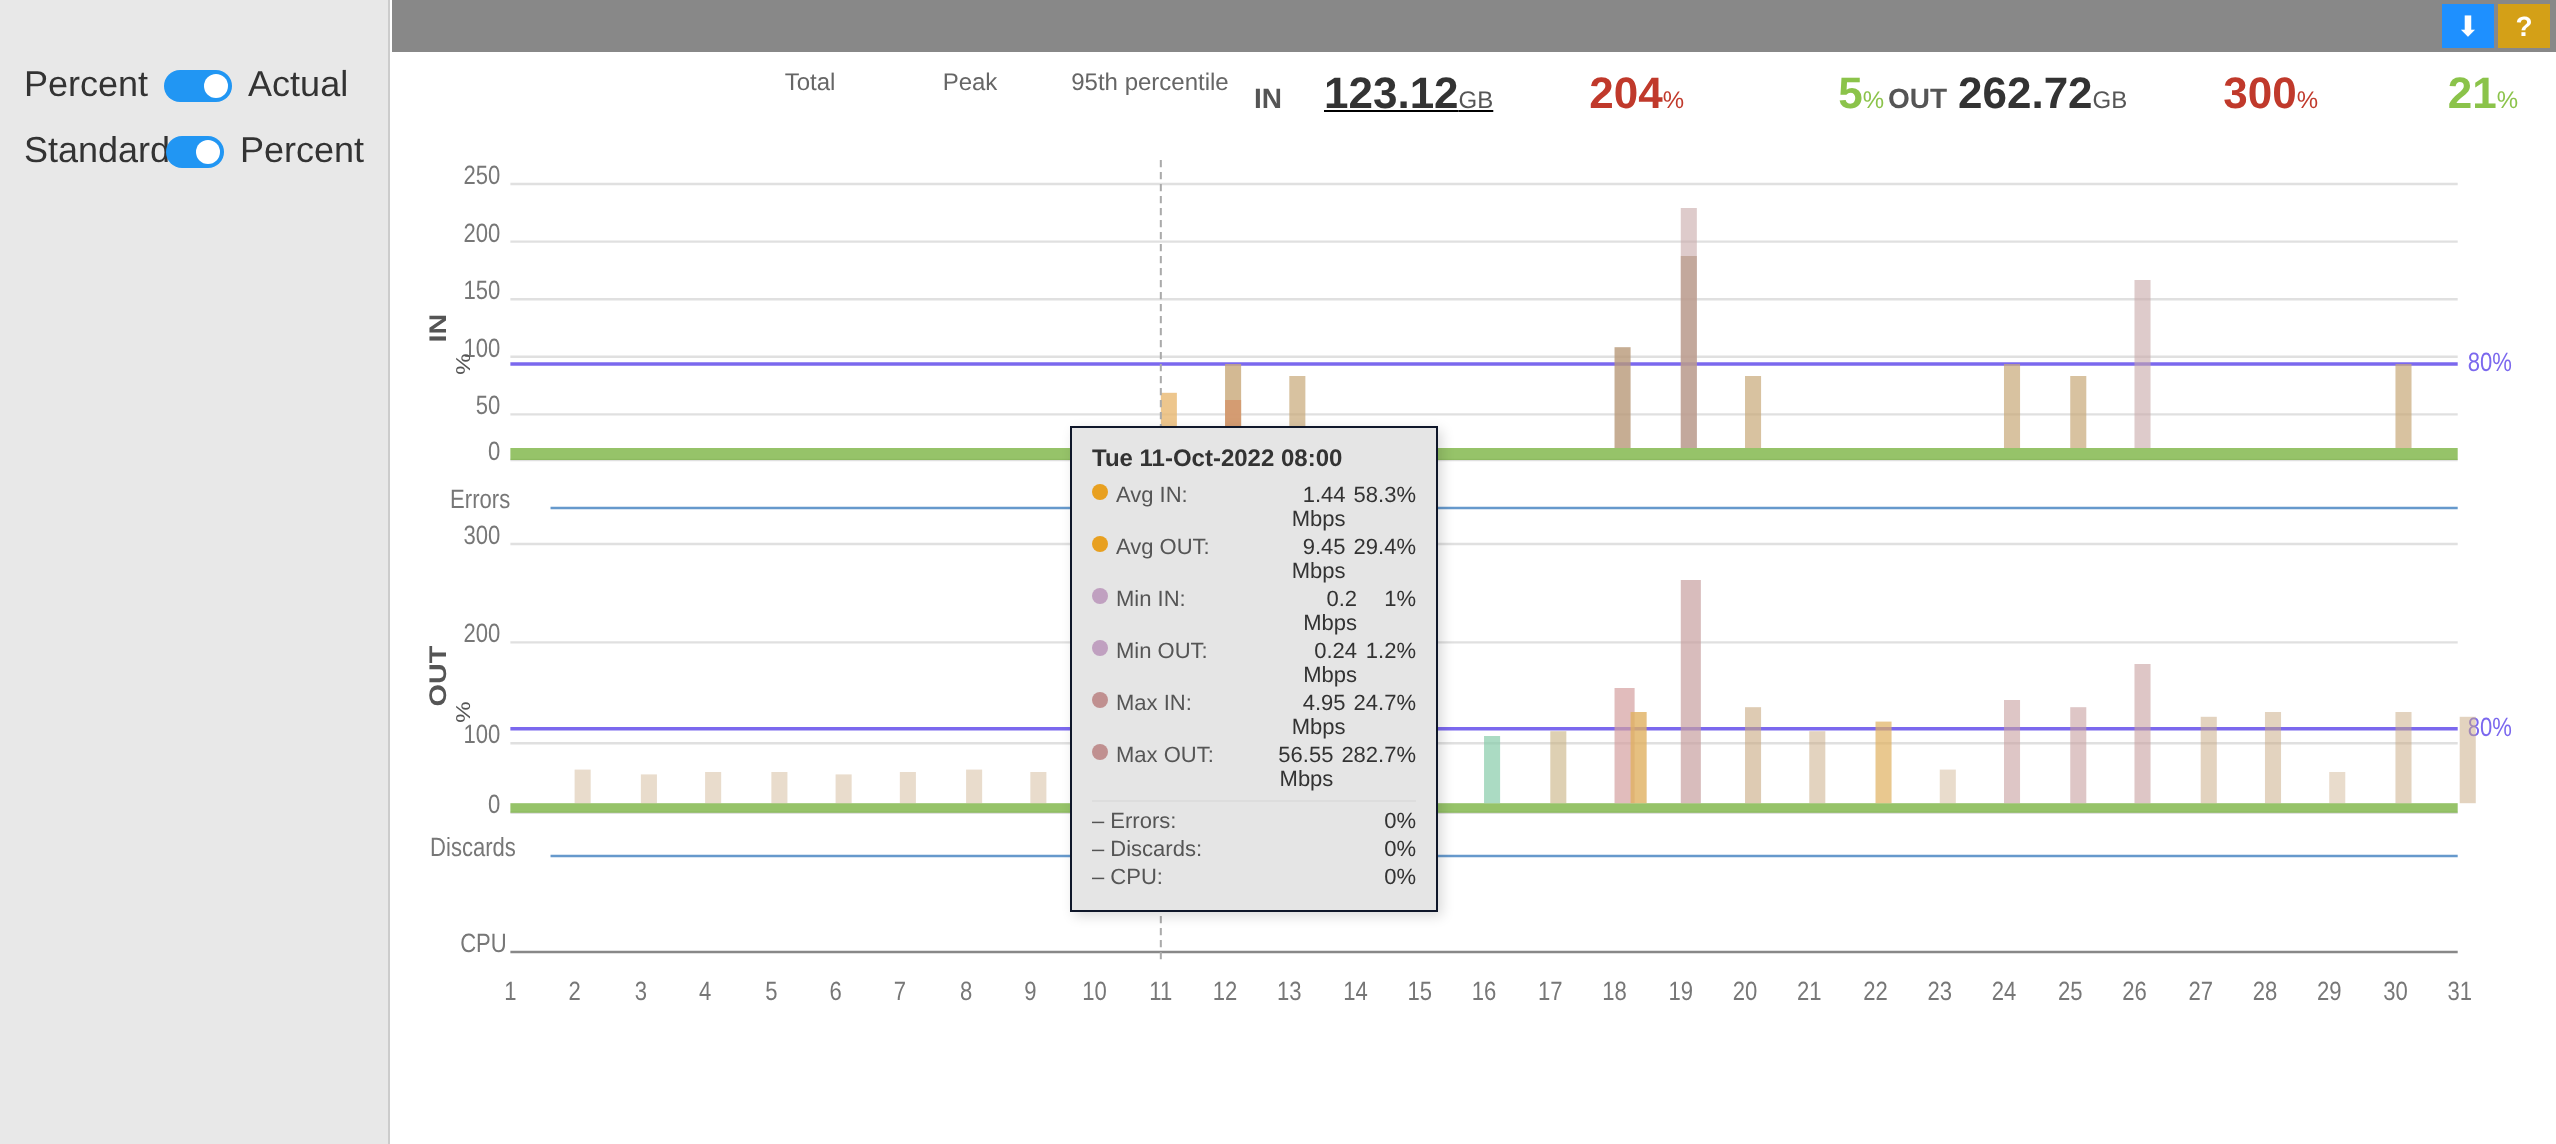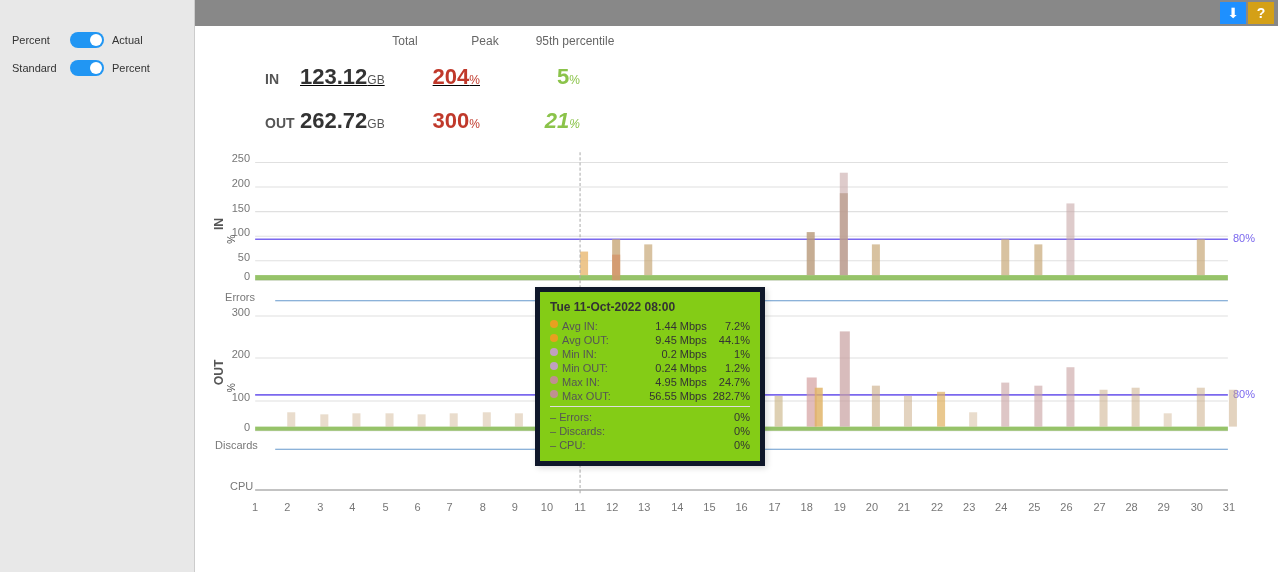--- a/index.html
+++ b/index.html
@@ -19,21 +19,21 @@
     .sidebar-title {
       font-size: 18px;
       font-weight: bold;
       color: #333;
       margin-top: 10px;
     }
     .toggle-row {
       display: flex;
       align-items: center;
       gap: 8px;
-      font-size: 11px;
+      font-size: 18px;
       color: #333;
     }
     .toggle-label-left { min-width: 50px; }
     .toggle {
       width: 34px;
       height: 16px;
       border-radius: 8px;
       background: #2196F3;
       position: relative;
       display: inline-block;
@@ -87,22 +87,22 @@
 
     
     .stats-header {
       display: flex;
       align-items: flex-start;
       padding: 8px 20px 4px 30px;
       gap: 0;
     }
     .stat-group {
       display: flex;
-      flex-direction: column;
-      gap: 14px;
+      flex-direction: row;
+      gap: 2px;
     }
     .stat-row {
       display: flex;
       align-items: baseline;
       gap: 0;
       margin-bottom: 4px;
     }
     .stat-direction {
       font-size: 14px;
       font-weight: bold;
@@ -143,23 +143,23 @@
     svg.chart-svg {
       width: 100%;
       height: 100%;
     }
 
     
     .tooltip {
       position: absolute;
       left: 340px;
       top: 145px;
-      width: 230px;
-      background: #84cc16;
-      border: 5px solid #0f172a;
+      width: 184px;
+      background: #e5e5e5;
+      border: 1px solid #0f172a;
       padding: 8px 10px;
       font-size: 11px;
       z-index: 10;
       box-shadow: 2px 2px 6px rgba(0,0,0,0.15);
     }
     .tooltip-title {
       font-weight: bold;
       font-size: 12px;
       color: #333;
       margin-bottom: 6px;
@@ -277,37 +277,37 @@
         <div style="width:80px; text-align:center; font-size:12px; color:#666;">Total</div>
         <div style="width:80px; text-align:center; font-size:12px; color:#666;">Peak</div>
         <div style="width:100px; text-align:center; font-size:12px; color:#666;">95th percentile</div>
       </div>
 
       <div class="stat-row">
         <div class="stat-direction">IN</div>
         <div style="width:100px;text-decoration:underline;">
           <span class="stat-total">123.12</span><span class="stat-total-unit">GB</span>
         </div>
-        <div style="width:80px; text-align:right;text-decoration:underline;">
+        <div style="width:80px; text-align:right;">
           <span class="stat-peak">204</span><span class="stat-peak-pct">%</span>
         </div>
         <div style="width:100px; text-align:right;">
           <span class="stat-percentile">5</span><span class="stat-percentile-pct">%</span>
         </div>
       </div>
 
       <div class="stat-row">
         <div class="stat-direction">OUT</div>
         <div style="width:100px;">
           <span class="stat-total">262.72</span><span class="stat-total-unit">GB</span>
         </div>
         <div style="width:80px; text-align:right;">
           <span class="stat-peak">300</span><span class="stat-peak-pct">%</span>
         </div>
-        <div style="width:100px; text-align:right;font-style:italic;">
+        <div style="width:100px; text-align:right;">
           <span class="stat-percentile">21</span><span class="stat-percentile-pct">%</span>
         </div>
       </div>
     </div>
   </div>
 
   <div class="chart-area">
     <svg class="chart-svg" viewBox="0 0 1060 420" preserveAspectRatio="none">
 
       <text x="45" y="20" text-anchor="end" class="axis-label">250</text>
@@ -475,27 +475,27 @@
 
     </svg>
 
     
     <div class="tooltip">
       <div class="tooltip-title">Tue 11-Oct-2022 08:00</div>
       <div class="tooltip-row">
         <div class="tooltip-dot" style="background:#e8a020;"></div>
         <span class="tooltip-label">Avg IN:</span>
         <span class="tooltip-value">1.44 Mbps</span>
-        <span class="tooltip-pct">7.2%</span>
+        <span class="tooltip-pct">58.3%</span>
       </div>
       <div class="tooltip-row">
         <div class="tooltip-dot" style="background:#e8a020;"></div>
         <span class="tooltip-label">Avg OUT:</span>
         <span class="tooltip-value">9.45 Mbps</span>
-        <span class="tooltip-pct">44.1%</span>
+        <span class="tooltip-pct">29.4%</span>
       </div>
       <div class="tooltip-row">
         <div class="tooltip-dot" style="background:#c0a0c0;"></div>
         <span class="tooltip-label">Min IN:</span>
         <span class="tooltip-value">0.2 Mbps</span>
         <span class="tooltip-pct">1%</span>
       </div>
       <div class="tooltip-row">
         <div class="tooltip-dot" style="background:#c0a0c0;"></div>
         <span class="tooltip-label">Min OUT:</span>

